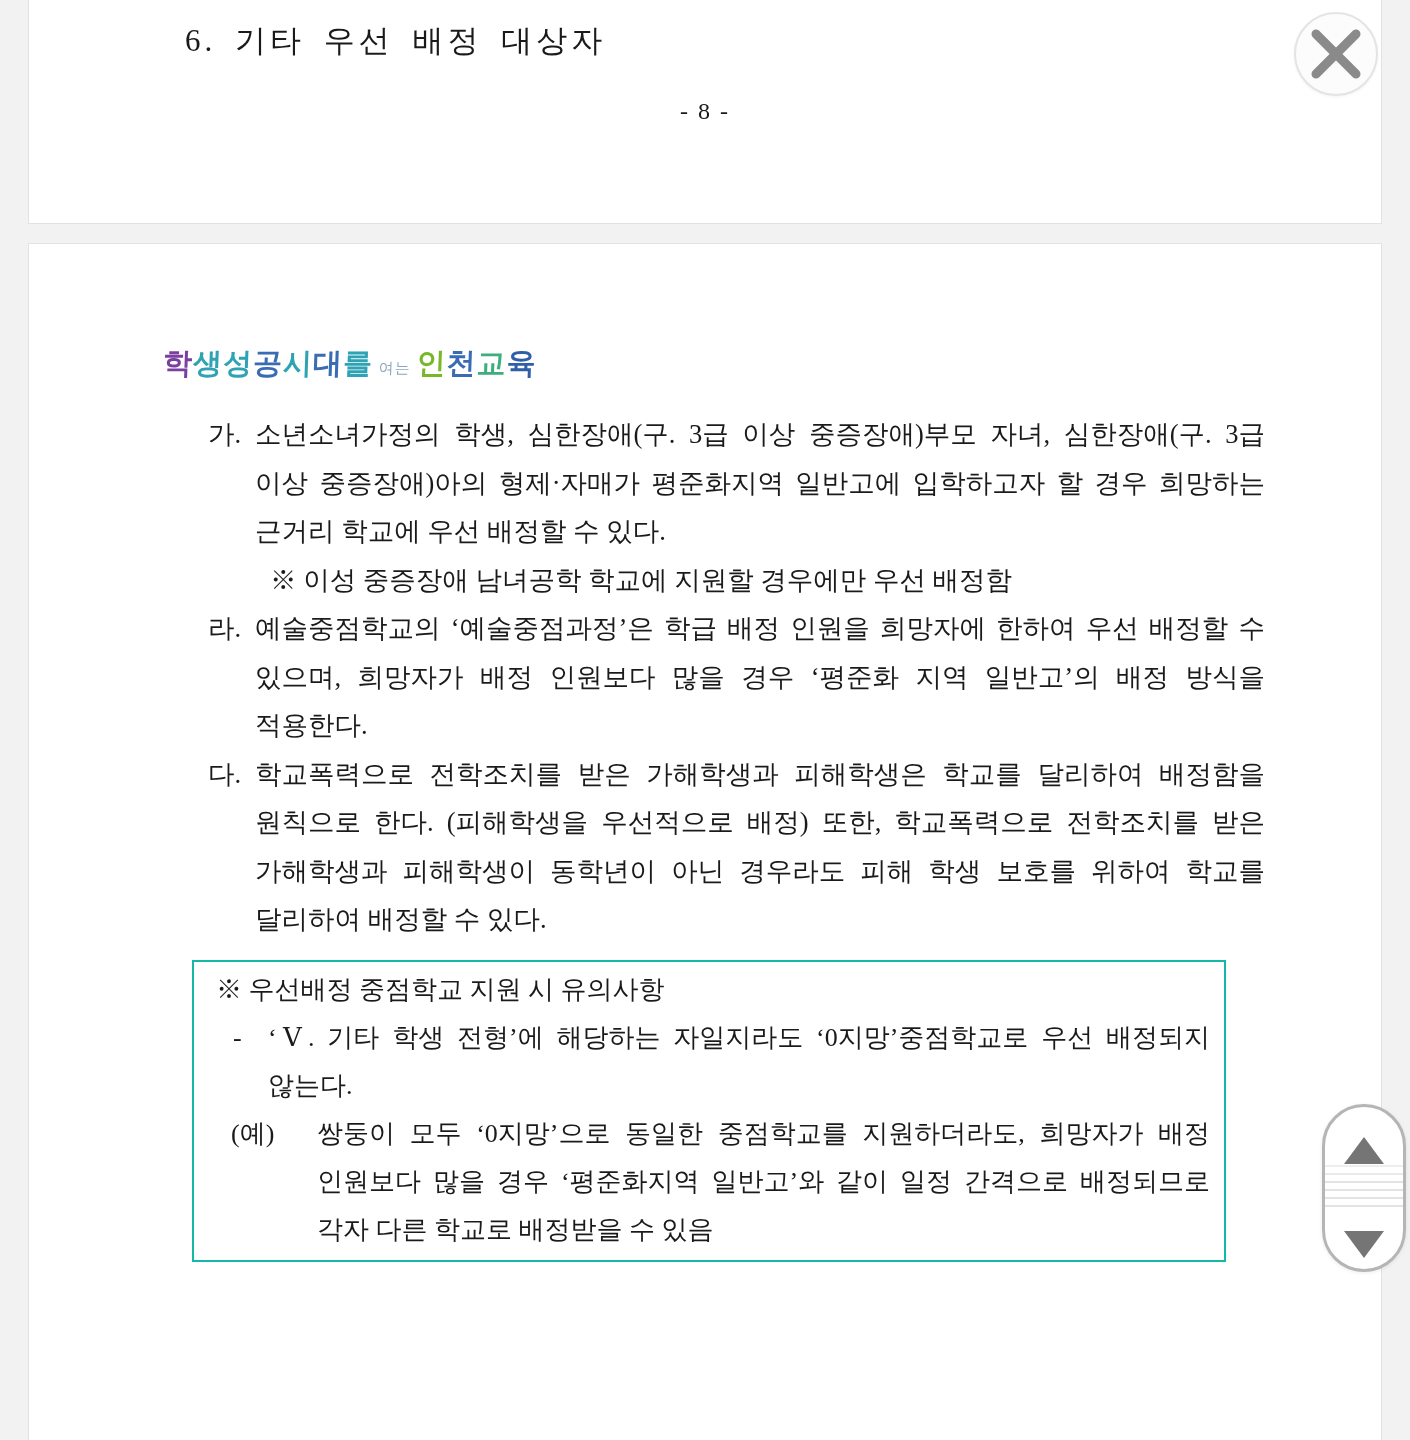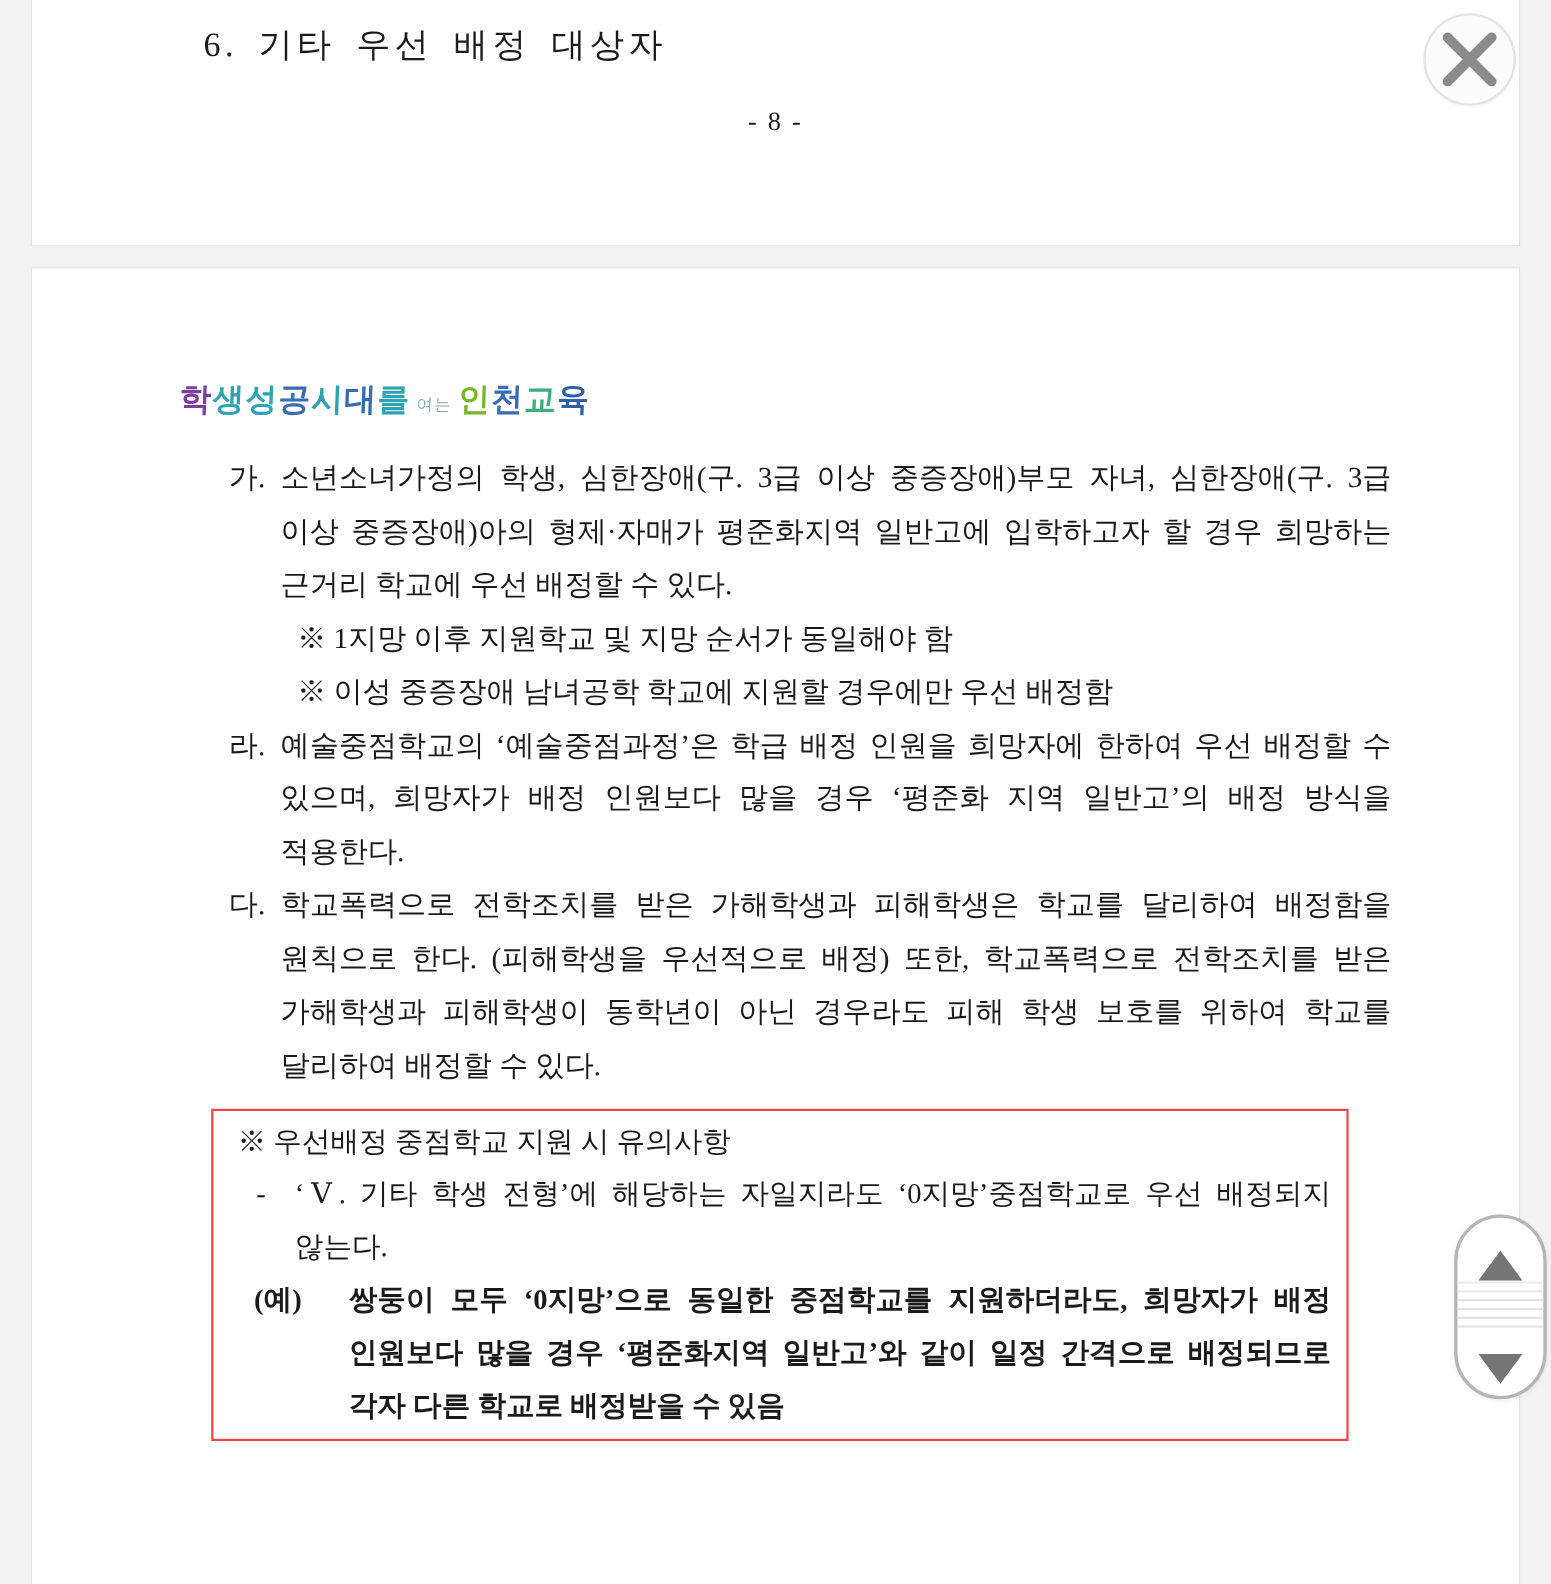--- a/index.html
+++ b/index.html
@@ -49,27 +49,27 @@
   .item{
     margin:0 116px 0 226px;text-indent:-47px;
     text-align:justify;word-break:keep-all;
   }
   .item .label{display:inline-block;width:33px;margin-right:14px;text-indent:0;}
   .subnote{margin-left:241px;line-height:48.5px;}
 
   
   .note-box{
     margin:16px 0 0 163px;width:1034px;box-sizing:border-box;
-    border:2px solid #ef4444;padding:4px 14px 6px 20px;
+    border:2px solid #14b8a6;padding:4px 14px 6px 20px;
     font-size:26px;line-height:48px;word-break:keep-all;
   }
   .nb-title{margin:0 0 0 2px;}
   .nb-rule-dash{margin:0 0 0 54px;text-indent:-35px;text-align:justify;}
   .nb-rule-dash .nb-label{display:inline-block;width:15px;margin-right:20px;text-indent:0;}
-  .nb-rule-ex{margin:0 0 0 103px;text-indent:-86px;text-align:justify;font-weight:bold;}
+  .nb-rule-ex{margin:0 0 0 103px;text-indent:-86px;text-align:justify;}
   .nb-rule-ex .nb-label{display:inline-block;width:72px;margin-right:14px;text-indent:0;}
 
   
   .scroll-widget{
     position:absolute;left:1322px;top:1104px;width:84px;height:168px;
     border:3px solid #b5b5b5;border-radius:44px;background:#ffffff;
     box-sizing:border-box;overflow:hidden;
     box-shadow:0 1px 4px rgba(0,0,0,0.08);
   }
   .scroll-up,.scroll-down{
@@ -109,21 +109,20 @@
 
   <div class="logo" aria-label="학생성공시대를 여는 인천교육">
     <span style="color: rgb(123, 63, 160);">학</span><span style="color: rgb(45, 163, 180);">생</span><span style="color: rgb(45, 163, 180);">성</span><span style="color: rgb(58, 108, 180);">공</span><span style="color: rgb(45, 163, 180);">시</span><span style="color: rgb(58, 108, 180);">대</span><span style="color: rgb(45, 163, 180);">를</span><span class="small" style="color: rgb(142, 164, 184);"> 여는 </span><span style="color: rgb(118, 184, 42);">인</span><span style="color: rgb(58, 108, 180);">천</span><span style="color: rgb(63, 174, 126);">교</span><span style="color: rgb(47, 95, 168);">육</span>
   </div>
 
   <div class="doc-body">
 
     <p class="item"><span class="label">가.</span><span>소년소녀가정의 학생, 심한장애(구. 3급 이상 중증장애)부모 자녀, 심한장애(구. 3급 이상 중증장애)아의 형제·자매가 평준화지역 일반고에 입학하고자 할 경우 희망하는 근거리 학교에 우선 배정할 수 있다.</span></p>
 
 
-    <div class="subnote">※ 1지망 이후 지원학교 및 지망 순서가 동일해야 함</div>
     <div class="subnote">※ 이성 중증장애 남녀공학 학교에 지원할 경우에만 우선 배정함</div>
 
     <p class="item"><span class="label">라.</span><span>예술중점학교의 ‘예술중점과정’은 학급 배정 인원을 희망자에 한하여 우선 배정할 수 있으며, 희망자가 배정 인원보다 많을 경우 ‘평준화 지역 일반고’의 배정 방식을 적용한다.</span></p>
 
     <p class="item"><span class="label">다.</span><span>학교폭력으로 전학조치를 받은 가해학생과 피해학생은 학교를 달리하여 배정함을 원칙으로 한다. (피해학생을 우선적으로 배정) 또한, 학교폭력으로 전학조치를 받은 가해학생과 피해학생이 동학년이 아닌 경우라도 피해 학생 보호를 위하여 학교를 달리하여 배정할 수 있다.</span></p>
 
     <div class="note-box">
       <p class="nb-title">※ 우선배정 중점학교 지원 시 유의사항</p>
       <p class="nb-rule-dash"><span class="nb-label">-</span><span>‘Ⅴ. 기타 학생 전형’에 해당하는 자일지라도 ‘0지망’중점학교로 우선 배정되지 않는다.</span></p>
       <p class="nb-rule-ex"><span class="nb-label">(예)</span><span>쌍둥이 모두 ‘0지망’으로 동일한 중점학교를 지원하더라도, 희망자가 배정 인원보다 많을 경우 ‘평준화지역 일반고’와 같이 일정 간격으로 배정되므로 각자 다른 학교로 배정받을 수 있음</span></p>

